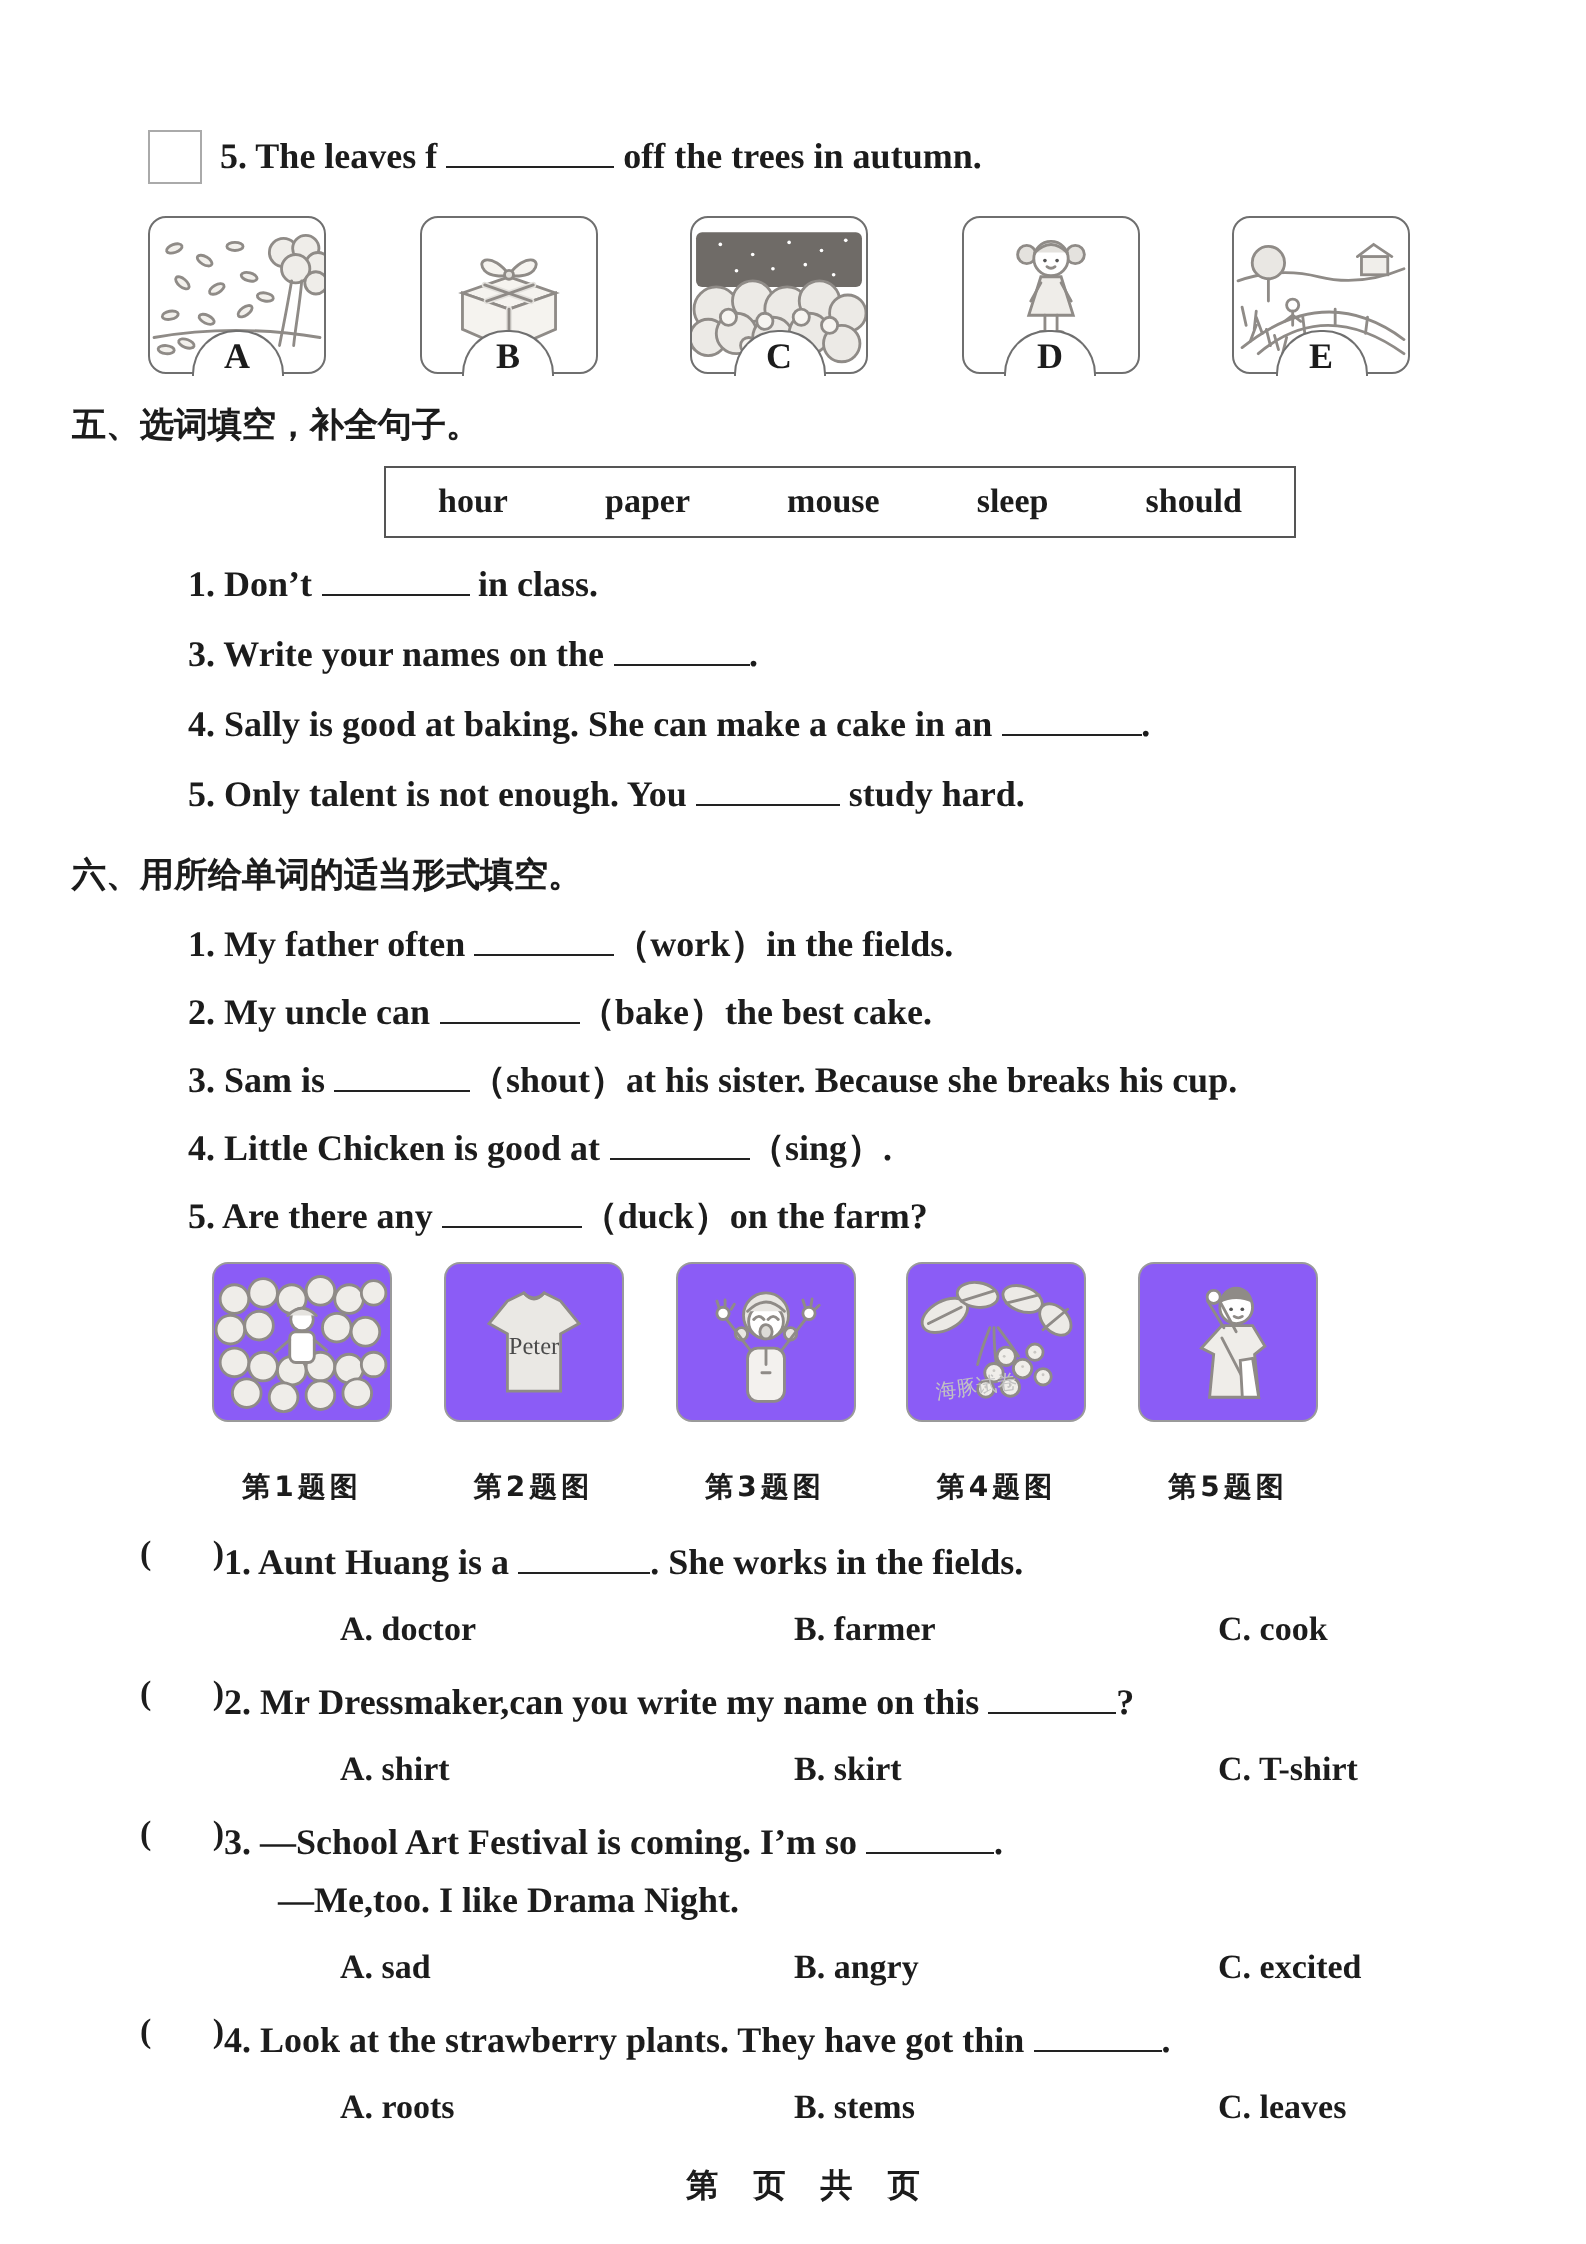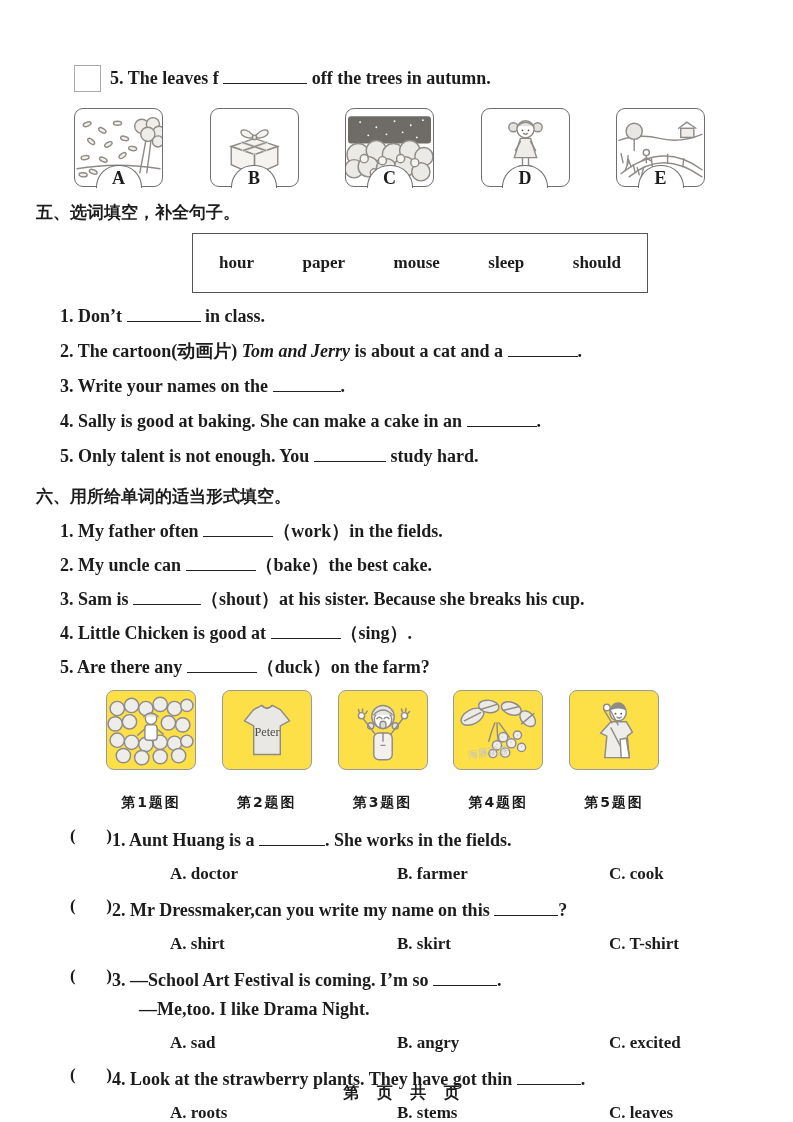--- a/index.html
+++ b/index.html
@@ -22,30 +22,30 @@
   .pic-card{width:87px;height:77px;border:1.6px solid #6f6f6f;border-radius:9px;position:relative;background:#fff;}
   .pic-card svg{position:absolute;inset:0;width:100%;height:100%;border-radius:8px;}
   .notch{position:absolute;bottom:-1.6px;left:50%;transform:translateX(-50%);
     width:44px;height:22px;background:#fff;border:1.6px solid #6f6f6f;border-bottom:none;
     border-radius:22px 22px 0 0;display:flex;align-items:flex-end;justify-content:center;
     font-size:18px;font-weight:bold;line-height:20px;}
   
   .sec-head{font-family:Liberation Sans, sans-serif;font-size:17px;font-weight:bold;margin:14px 0 0 0;}
   
   .word-bank{border:1.2px solid #555;margin:9px 0 0 156px;width:402px;
-    display:flex;justify-content:space-between;padding:19px 26px;box-sizing:content-box;
+    display:flex;justify-content:space-between;padding:7px 26px;box-sizing:content-box;
     font-size:17px;font-weight:bold;}
   
-  .items{margin:9px 0 0 24px;}
+  .items{margin:9px 0 0 58px;}
   .items .line{margin-top:6px;}
   .items6 .line{margin-top:5px;}
   
   .pics7{display:flex;justify-content:space-between;margin:8px 90px 0 66px;}
   .pic7{width:98px;text-align:center;}
-  .pic7 .frame{width:88px;height:78px;border:1.2px solid #9a9a9a;border-radius:8px;margin:0 auto;position:relative;background:#fde047;}
+  .pic7 .frame{width:88px;height:78px;border:1.2px solid #9a9a9a;border-radius:8px;margin:0 auto;position:relative;background:#8b5cf6;}
   .pic7 .frame svg{position:absolute;inset:0;width:100%;height:100%;border-radius:7px;}
   .pic7 .cap{font-size:14px;font-weight:bold;margin-top:24px;letter-spacing:2px;
     font-family:"DejaVu Sans","Liberation Sans",sans-serif;}
   
   .mcq{margin:14px 0 0 34px;}
   .q-block{margin-top:9px;}
   .q-row{display:flex;}
   .q-paren{font-size:17px;font-weight:bold;width:42px;display:flex;justify-content:space-between;flex:0 0 auto;}
   .q-body{flex:1;}
   .q-body .line{margin:0;}
@@ -200,21 +200,20 @@
   <div class="sec-head">五、选词填空，补全句子。</div>
   <div class="word-bank" id="word-bank">
       <span>hour</span>
       <span>paper</span>
       <span>mouse</span>
       <span>sleep</span>
       <span>should</span>
     </div>
   <div class="items" id="s5-items">
       <div class="line"><span class="t">1. Don’t </span><span class="blank" style="width: 74px;"></span><span class="t"> in class.</span></div>
-      <div class="line"><span class="t">2. The cartoon(动画片) </span><span class="t it">Tom and Jerry</span><span class="t"> is about a cat and a </span><span class="blank" style="width: 70px;"></span><span class="t">.</span></div>
       <div class="line"><span class="t">3. Write your names on the </span><span class="blank" style="width: 68px;"></span><span class="t">.</span></div>
       <div class="line"><span class="t">4. Sally is good at baking. She can make a cake in an </span><span class="blank" style="width: 70px;"></span><span class="t">.</span></div>
       <div class="line"><span class="t">5. Only talent is not enough. You </span><span class="blank" style="width: 72px;"></span><span class="t"> study hard.</span></div>
     </div>
 
   <div class="sec-head">六、用所给单词的适当形式填空。</div>
   <div class="items items6" id="s6-items">
       <div class="line"><span class="t">1. My father often </span><span class="blank" style="width: 70px;"></span><span class="t">（work）in the fields.</span></div>
       <div class="line"><span class="t">2. My uncle can </span><span class="blank" style="width: 70px;"></span><span class="t">（bake）the best cake.</span></div>
       <div class="line"><span class="t">3. Sam is </span><span class="blank" style="width: 68px;"></span><span class="t">（shout）at his sister. Because she breaks his cup.</span></div>

